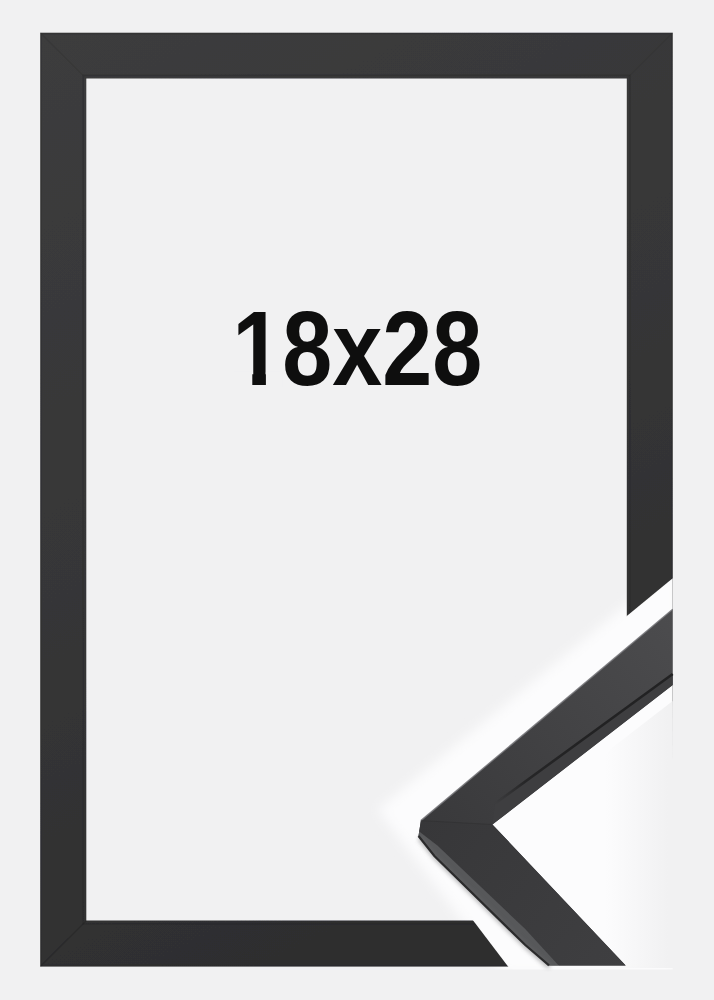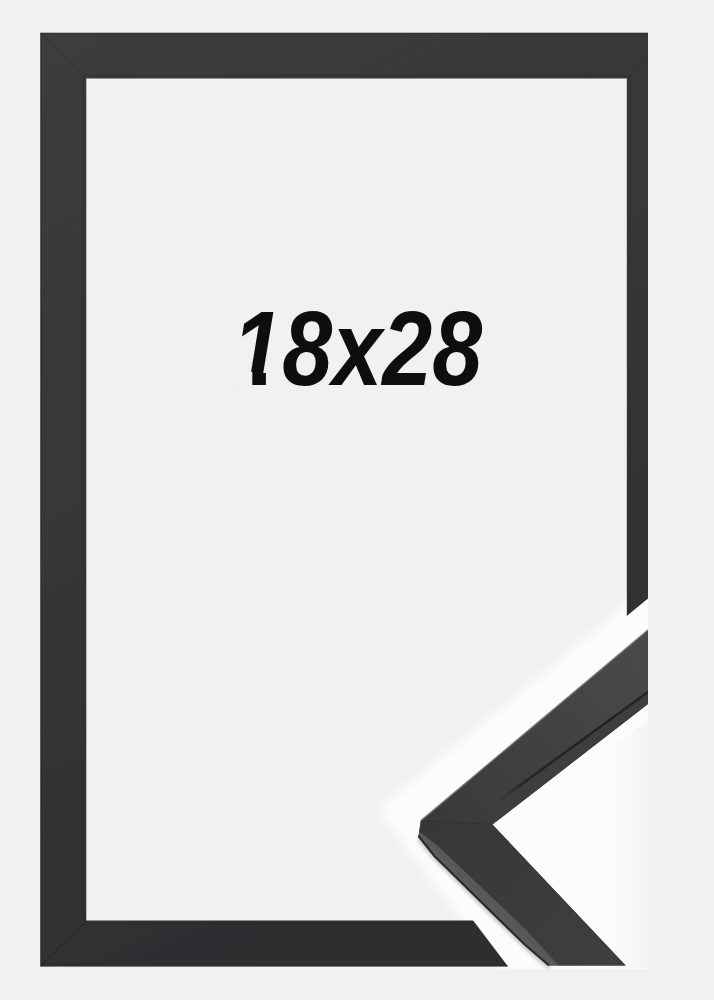--- a/index.html
+++ b/index.html
@@ -1,16 +1,16 @@
 <!DOCTYPE html>
 <html><head>
 <meta charset="utf-8">
 <style>
   html,body{margin:0;padding:0;background:#f1f1f2;}
-  .stage{position:relative;width:648px;height:1000px;overflow:hidden;font-style:italic;}
+  .stage{position:relative;width:714px;height:1000px;overflow:hidden;}
   svg{display:block;}
 </style>
 </head>
 <body>
 <div class="stage">
 <svg width="714" height="1000" viewBox="0 0 714 1000" xmlns="http://www.w3.org/2000/svg">
   <defs>
     <linearGradient id="frameg" x1="0" y1="0" x2="0.35" y2="1">
       <stop offset="0" stop-color="#3c3c3d"></stop>
       <stop offset="0.55" stop-color="#363637"></stop>

